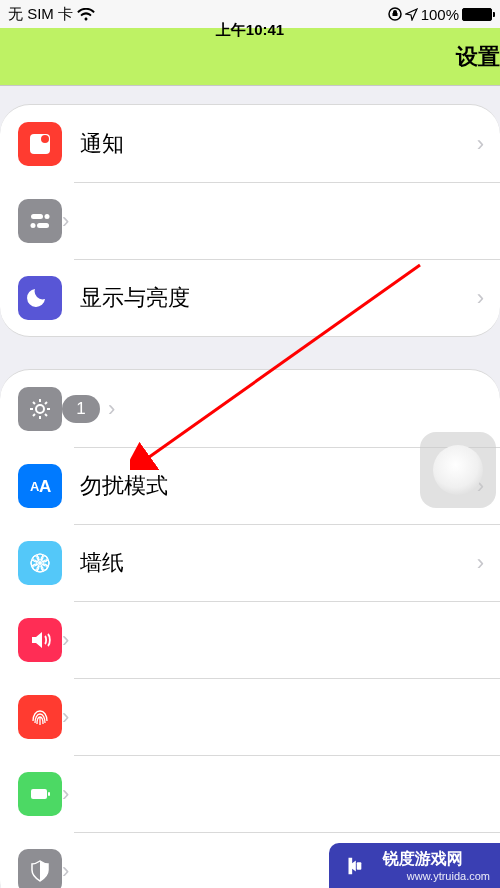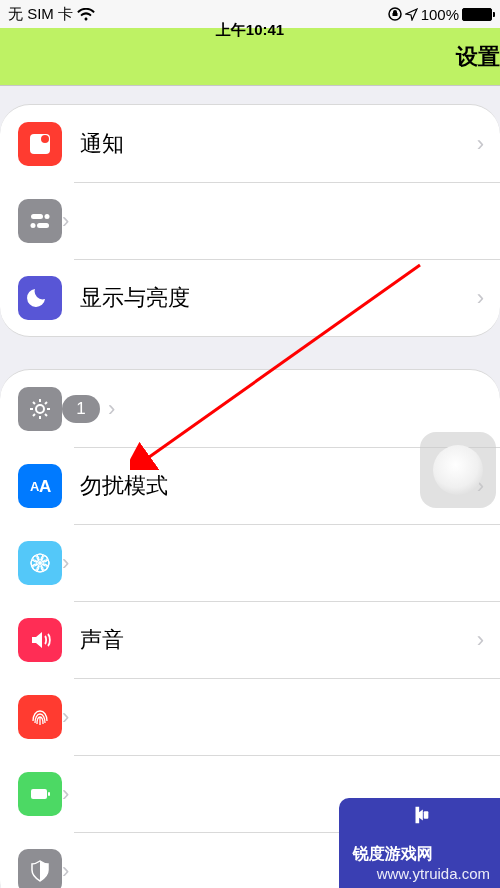--- a/index.html
+++ b/index.html
@@ -106,23 +106,22 @@
       position: absolute;
       right: 0; bottom: 0;
       background: #3a3fb3;
       color: #fff;
       font-size: 16px;
       font-weight: 600;
       padding: 6px 10px 6px 14px;
       border-top-left-radius: 10px;
       display: flex; align-items: center; gap: 18px;
       z-index: 10;
-      flex-direction: column;
-    }
-    .watermark .sub { font-size: 15px; display:block; font-weight:400; opacity:.9;padding-left:24px;}
+    }
+    .watermark .sub { font-size: 11px; display:block; font-weight:400; opacity:.9;padding-left:24px;}
     .watermark-icon { width:22px;height:22px; }
   </style>
 </head>
 <body>
 
 <div class="status-bar">
   <div class="status-left">
     <span>无 SIM 卡</span>
     <svg class="wifi-icon" width="18" height="13" viewBox="0 0 18 13">
         <path d="M9 12.5c.8 0 1.5-.7 1.5-1.5S9.8 9.5 9 9.5 7.5 10.2 7.5 11s.7 1.5 1.5 1.5zM4.8 8.3C5.9 7.1 7.4 6.4 9 6.4s3.1.7 4.2 1.9l1.4-1.4C13 5.2 11.1 4.3 9 4.3S5 5.2 3.4 6.9l1.4 1.4zM1.6 5.1C3.5 3 6.1 1.8 9 1.8s5.5 1.2 7.4 3.3L17.8 3.7C15.5 1.2 12.4-.2 9-.2S2.5 1.2.2 3.7l1.4 1.4z" fill="#000"></path>
@@ -210,30 +209,30 @@
             <circle cx="14" cy="20" r="3"></circle>
             <circle cx="8" cy="14" r="3"></circle>
             <circle cx="20" cy="14" r="3"></circle>
             <circle cx="9.8" cy="9.8" r="3"></circle>
             <circle cx="18.2" cy="18.2" r="3"></circle>
             <circle cx="18.2" cy="9.8" r="3"></circle>
             <circle cx="9.8" cy="18.2" r="3"></circle>
           </g>
         </svg>
     </div>
+    <span class="row-label">墙纸</span>
     <span class="chevron">›</span>
   </div>
   <div class="row">
     <div class="row-icon" style="background:#ff2d55">
       <svg width="28" height="28" viewBox="0 0 28 28">
           <path d="M6 11v6h4l6 5V6l-6 5H6z" fill="#fff"></path>
           <path d="M19 10c1.5 1.5 1.5 6.5 0 8M22 8c2.5 2.5 2.5 9.5 0 12" stroke="#fff" stroke-width="1.8" fill="none"></path>
         </svg>
     </div>
-    <span class="row-label">声音</span>
     <span class="chevron">›</span>
   </div>
   <div class="row">
     <div class="row-icon" style="background:#ff3b30">
       <svg width="28" height="28" viewBox="0 0 28 28">
           <g fill="none" stroke="#fff" stroke-width="1.3">
             <path d="M7 18c0-6 3-10 7-10s7 4 7 10"></path>
             <path d="M9 20c0-5 2-9 5-9s5 4 5 9"></path>
             <path d="M11 21c0-4 1-7 3-7s3 3 3 7"></path>
             <path d="M14 14v8"></path>

